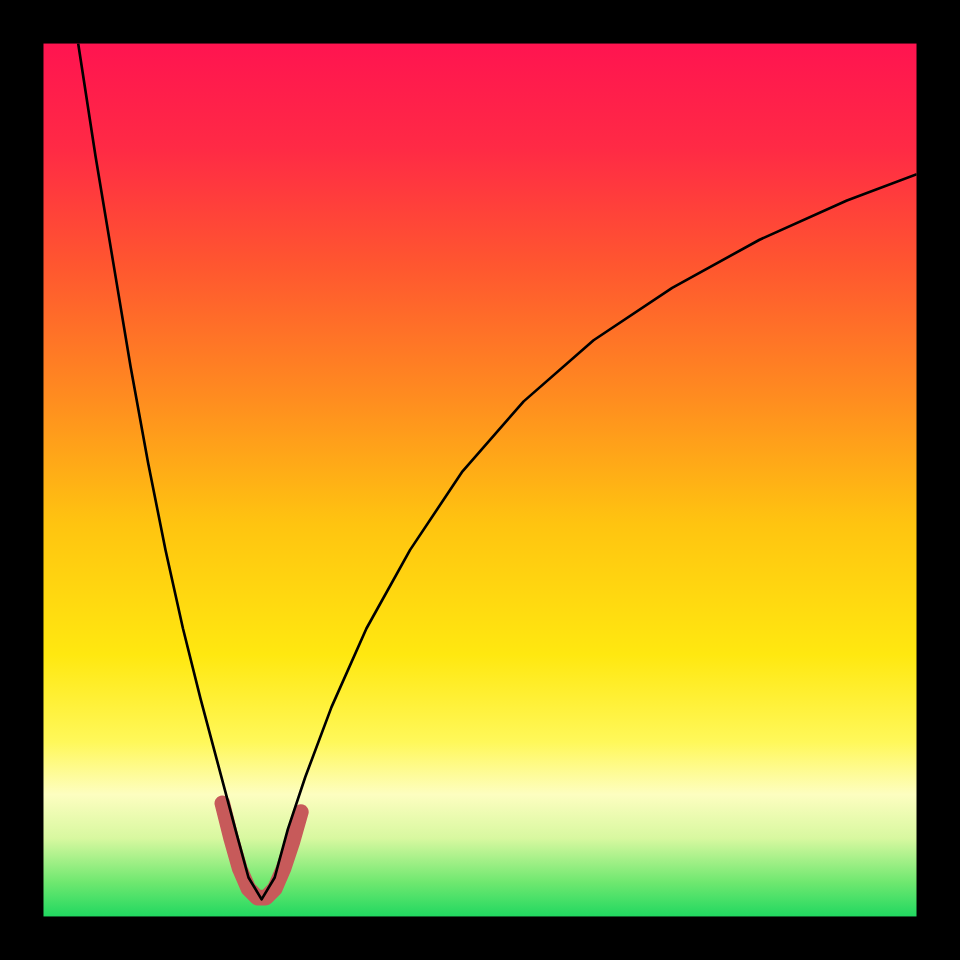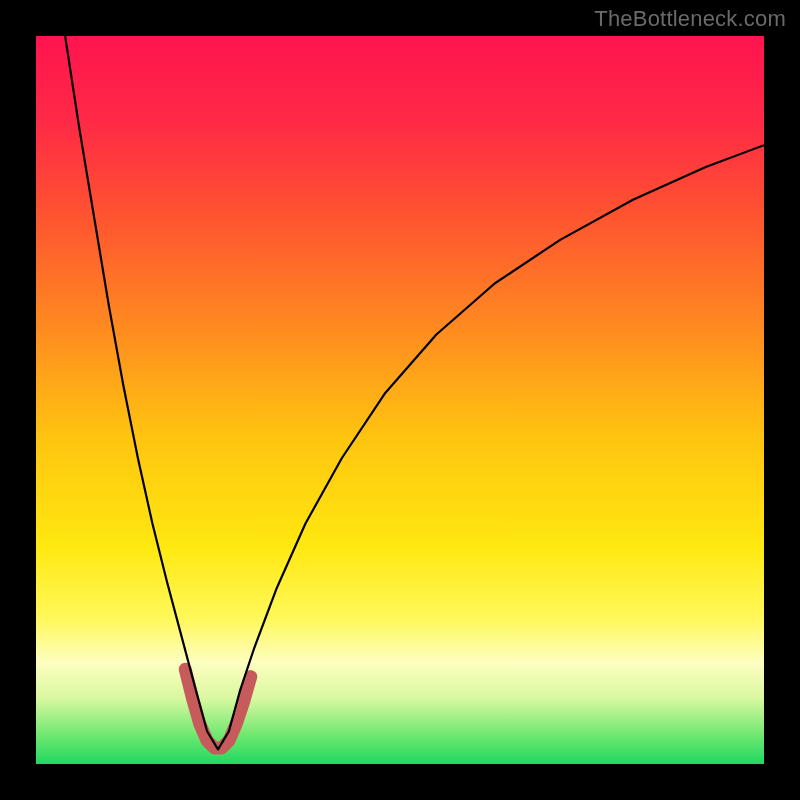--- a/index.html
+++ b/index.html
@@ -59,14 +59,13 @@
             <stop offset="91%" stop-color="#d8f8a0"></stop>
             <stop offset="96%" stop-color="#70e870"></stop>
             <stop offset="100%" stop-color="#20d860"></stop>
           </linearGradient>
         </defs>
         <rect x="0" y="0" width="728" height="728" fill="url(#bg-grad)"></rect>
         <path d="M149.24 633.36 L156.52 662.48 L163.80 687.96 L171.08 704.70 L178.36 711.98 L185.64 711.98 L192.92 704.70 L200.20 687.96 L207.48 666.12 L214.76 640.64" fill="none" stroke="#c75a5a" stroke-width="13" stroke-linecap="round" stroke-linejoin="round"></path>
         <path d="M29.12 0.00 L43.68 94.64 L58.24 182.00 L72.80 269.36 L87.36 349.44 L101.92 422.24 L116.48 487.76 L131.04 546.00 L145.60 600.60 L160.16 655.20 L171.08 695.24 L182.00 713.44 L192.92 695.24 L203.84 655.20 L218.40 611.52 L240.24 553.28 L269.36 487.76 L305.76 422.24 L349.44 356.72 L400.40 298.48 L458.64 247.52 L524.16 203.84 L596.96 163.80 L669.76 131.04 L728.00 109.20" fill="none" stroke="#000000" stroke-width="2.2" stroke-linejoin="round"></path>
       </svg>
   </div>
-  <div class="watermark">TheBottleneck.com</div>
 </div>
 
 </body></html>

